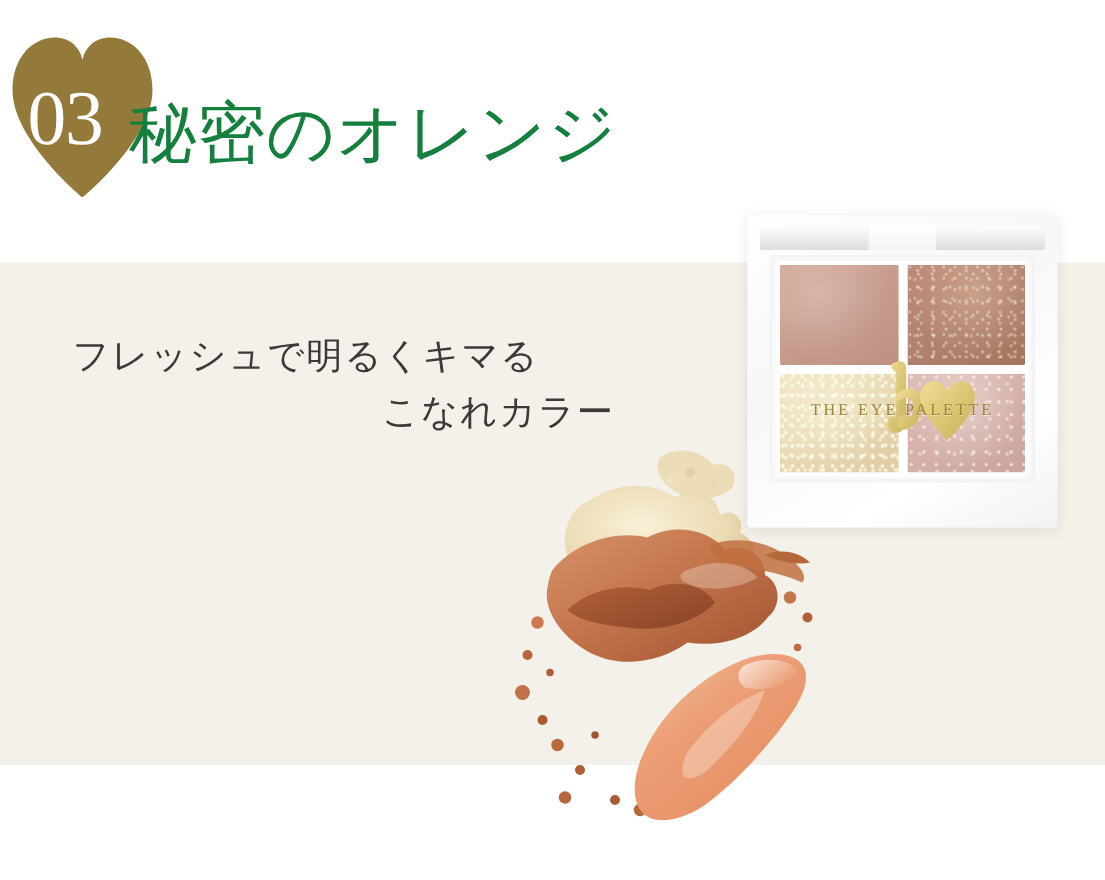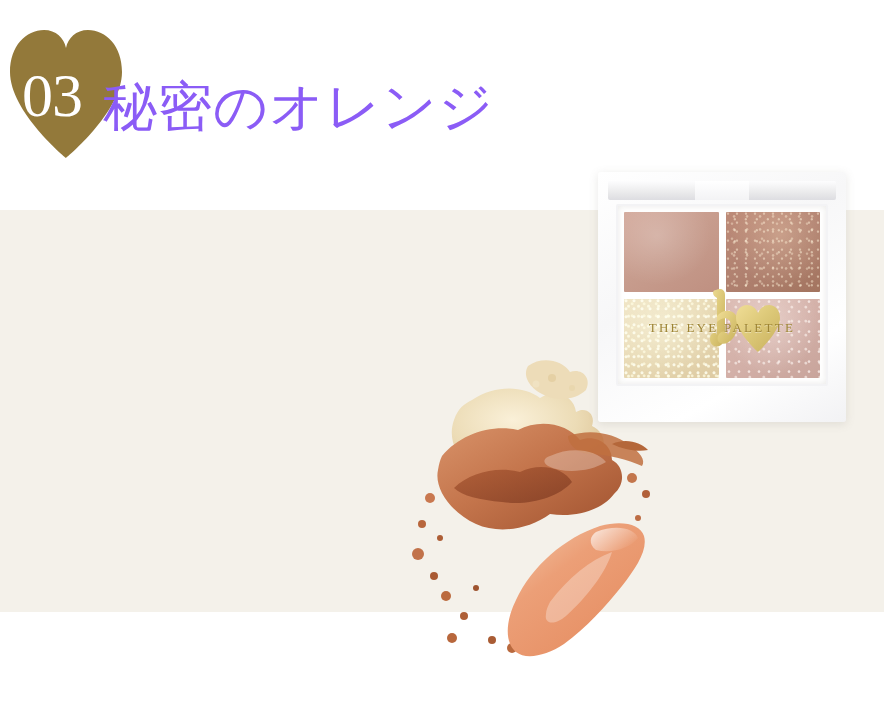--- a/index.html
+++ b/index.html
@@ -46,21 +46,21 @@
     letter-spacing:-1px;
     line-height:1;
     white-space:nowrap;
   }
   .heading-title {
     position:absolute;
     left:103px; top:56px;
     font-family:"DejaVu Serif", serif;
     font-size:54px;
     font-weight:400;
-    color:#8b5cf6;
+    color:#15803d;
     letter-spacing:1px;
     line-height:1.08;
     white-space:nowrap;
   }
 
   
   .subtitle {
     position:absolute;
     left:58px; top:262px;
     width:440px;
@@ -190,20 +190,24 @@
       <svg viewBox="0 0 120 132" xmlns="http://www.w3.org/2000/svg">
         <path d="M60 132 C60 132 4 86 4 46 C4 20 20 4 38 4 C50 4 58 12 60 22 C62 12 70 4 82 4 C100 4 116 20 116 46 C116 86 60 132 60 132 Z" fill="#93793a"></path>
       </svg>
     </div>
 
     <div class="badge-num">03</div>
 
     <div class="heading-title">秘密のオレンジ</div>
   </div>
 
+  <div class="subtitle">
+    <div class="line l1">フレッシュで明るくキマる</div>
+    <div class="line l2">こなれカラー</div>
+  </div>
 
   <div class="swatch">
     <svg viewBox="0 0 290 318" xmlns="http://www.w3.org/2000/svg">
       <defs>
         <radialGradient id="gChamp" cx="40%" cy="35%" r="70%">
           <stop offset="0%" stop-color="#faf0d8"></stop>
           <stop offset="60%" stop-color="#ecdcb6"></stop>
           <stop offset="100%" stop-color="#dcc295"></stop>
         </radialGradient>
         <linearGradient id="gCopper" x1="0" y1="0" x2="1" y2="1">

